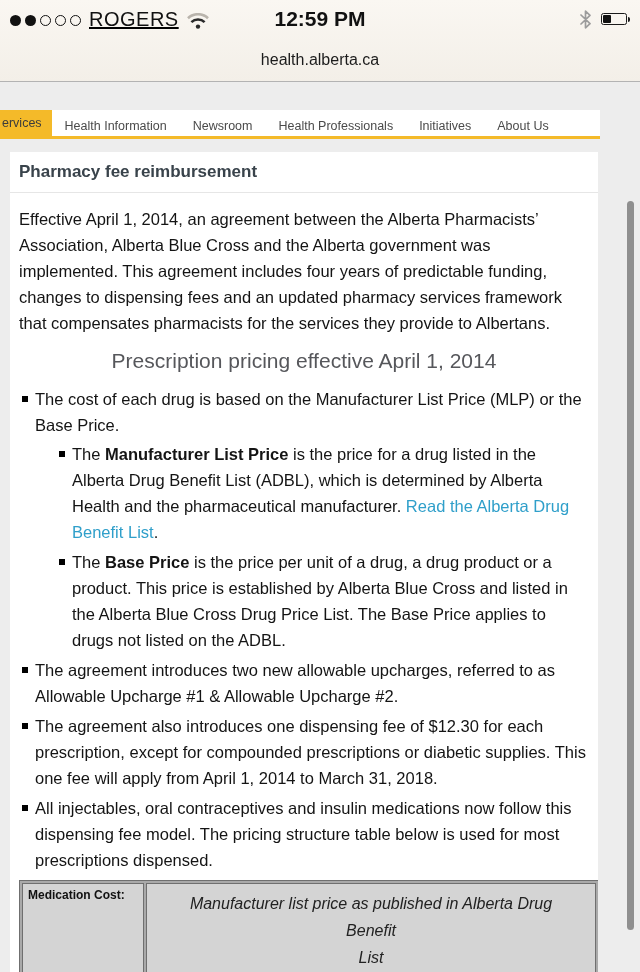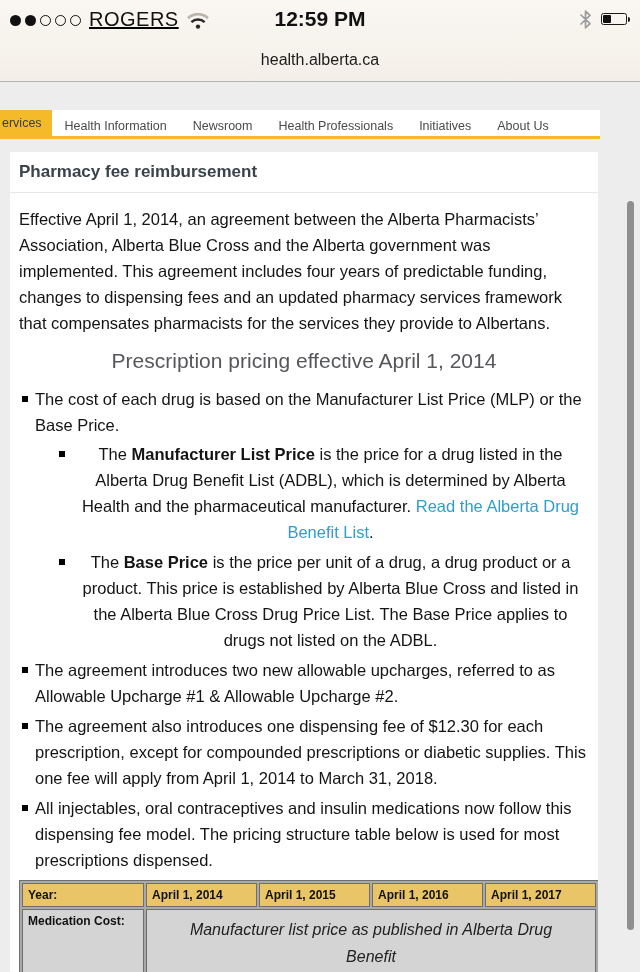--- a/index.html
+++ b/index.html
@@ -29,21 +29,21 @@
   .nav-item{display:flex;align-items:center;padding:16px 13px;cursor:pointer;white-space:nowrap;}
   .nav-item.active{background:#f4ba29;color:#3c3c3c;padding:0 10px 0 2px;}
   .nav-gap{flex:1;background:#ededed;}
   
   .content{position:relative;height:861px;background:#ededed;}
   .card{position:absolute;left:10px;top:13px;bottom:0;width:588px;background:#fff;box-sizing:border-box;padding:8px 9px 0;overflow:hidden;}
   h1.page-title{font-size:17px;line-height:20px;font-weight:bold;color:#39434b;margin:0 -9px 13px;padding:2px 9px 10px;border-bottom:1px solid #e6e6e6;}
   p.intro{font-size:16.5px;line-height:26px;color:#141414;margin:2px 0 13px;}
   h2.section-heading{font-size:21px;line-height:24px;font-weight:400;color:#56575b;margin:0 14px 13px;text-align:center;}
   ul.bullets{list-style:none;margin:0;padding:0 0 0 16px;font-size:16.5px;line-height:26px;color:#141414;}
-  ul.bullets ul{list-style:none;margin:3px 0 0;padding:0 0 0 37px;text-align:center;}
+  ul.bullets ul{list-style:none;margin:3px 0 0;padding:0 0 0 37px;}
   ul.bullets li{position:relative;margin:0 0 4px;}
   ul.bullets li::before{content:"";position:absolute;left:-13px;top:10px;width:6px;height:6px;background:#000;}
   a.inline-link{color:#2f9fca;text-decoration:none;cursor:pointer;}
   
   table.pricing{border-collapse:separate;border-spacing:2px;background:#a9a9a9;border:1px solid #6f6f6f;width:578px;margin:7px 0 0 0;table-layout:fixed;}
   table.pricing td{border:1px solid #6f6f6f;background:#fff;font-size:12px;line-height:16px;color:#3d3d3d;padding:3px 5px;vertical-align:top;white-space:pre-line;}
   table.pricing td.hdr{background:#eac567;font-weight:bold;color:#111;}
   table.pricing td.rowlabel{font-weight:bold;color:#111;}
   table.pricing tr.shaded td{background:#d4d4d4;}
   table.pricing td.med-span{font-style:italic;font-size:16px;line-height:27px;text-align:center;vertical-align:middle;padding:6px 20px;color:#222;}
@@ -130,27 +130,20 @@
         </ul>
       <table class="pricing" id="pricing-table">
         <colgroup>
           <col class="c-label">
             <col class="c-data">
             <col class="c-data">
             <col class="c-data">
             <col class="c-data">
         </colgroup>
         <tbody id="pricing-tbody">
-            <tr>
-              <td class="hdr">Year:</td>
-              <td class="hdr">April 1, 2014</td>
-              <td class="hdr">April 1, 2015</td>
-              <td class="hdr">April 1, 2016</td>
-              <td class="hdr">April 1, 2017</td>
-            </tr>
             <tr class="shaded">
               <td class="rowlabel">Medication Cost:</td>
               <td class="med-span" colspan="4">Manufacturer list price as published in Alberta Drug Benefit
 List</td>
             </tr>
           </tbody>
       </table>
     </div>
     <div class="scrollbar"></div>
   </div>

